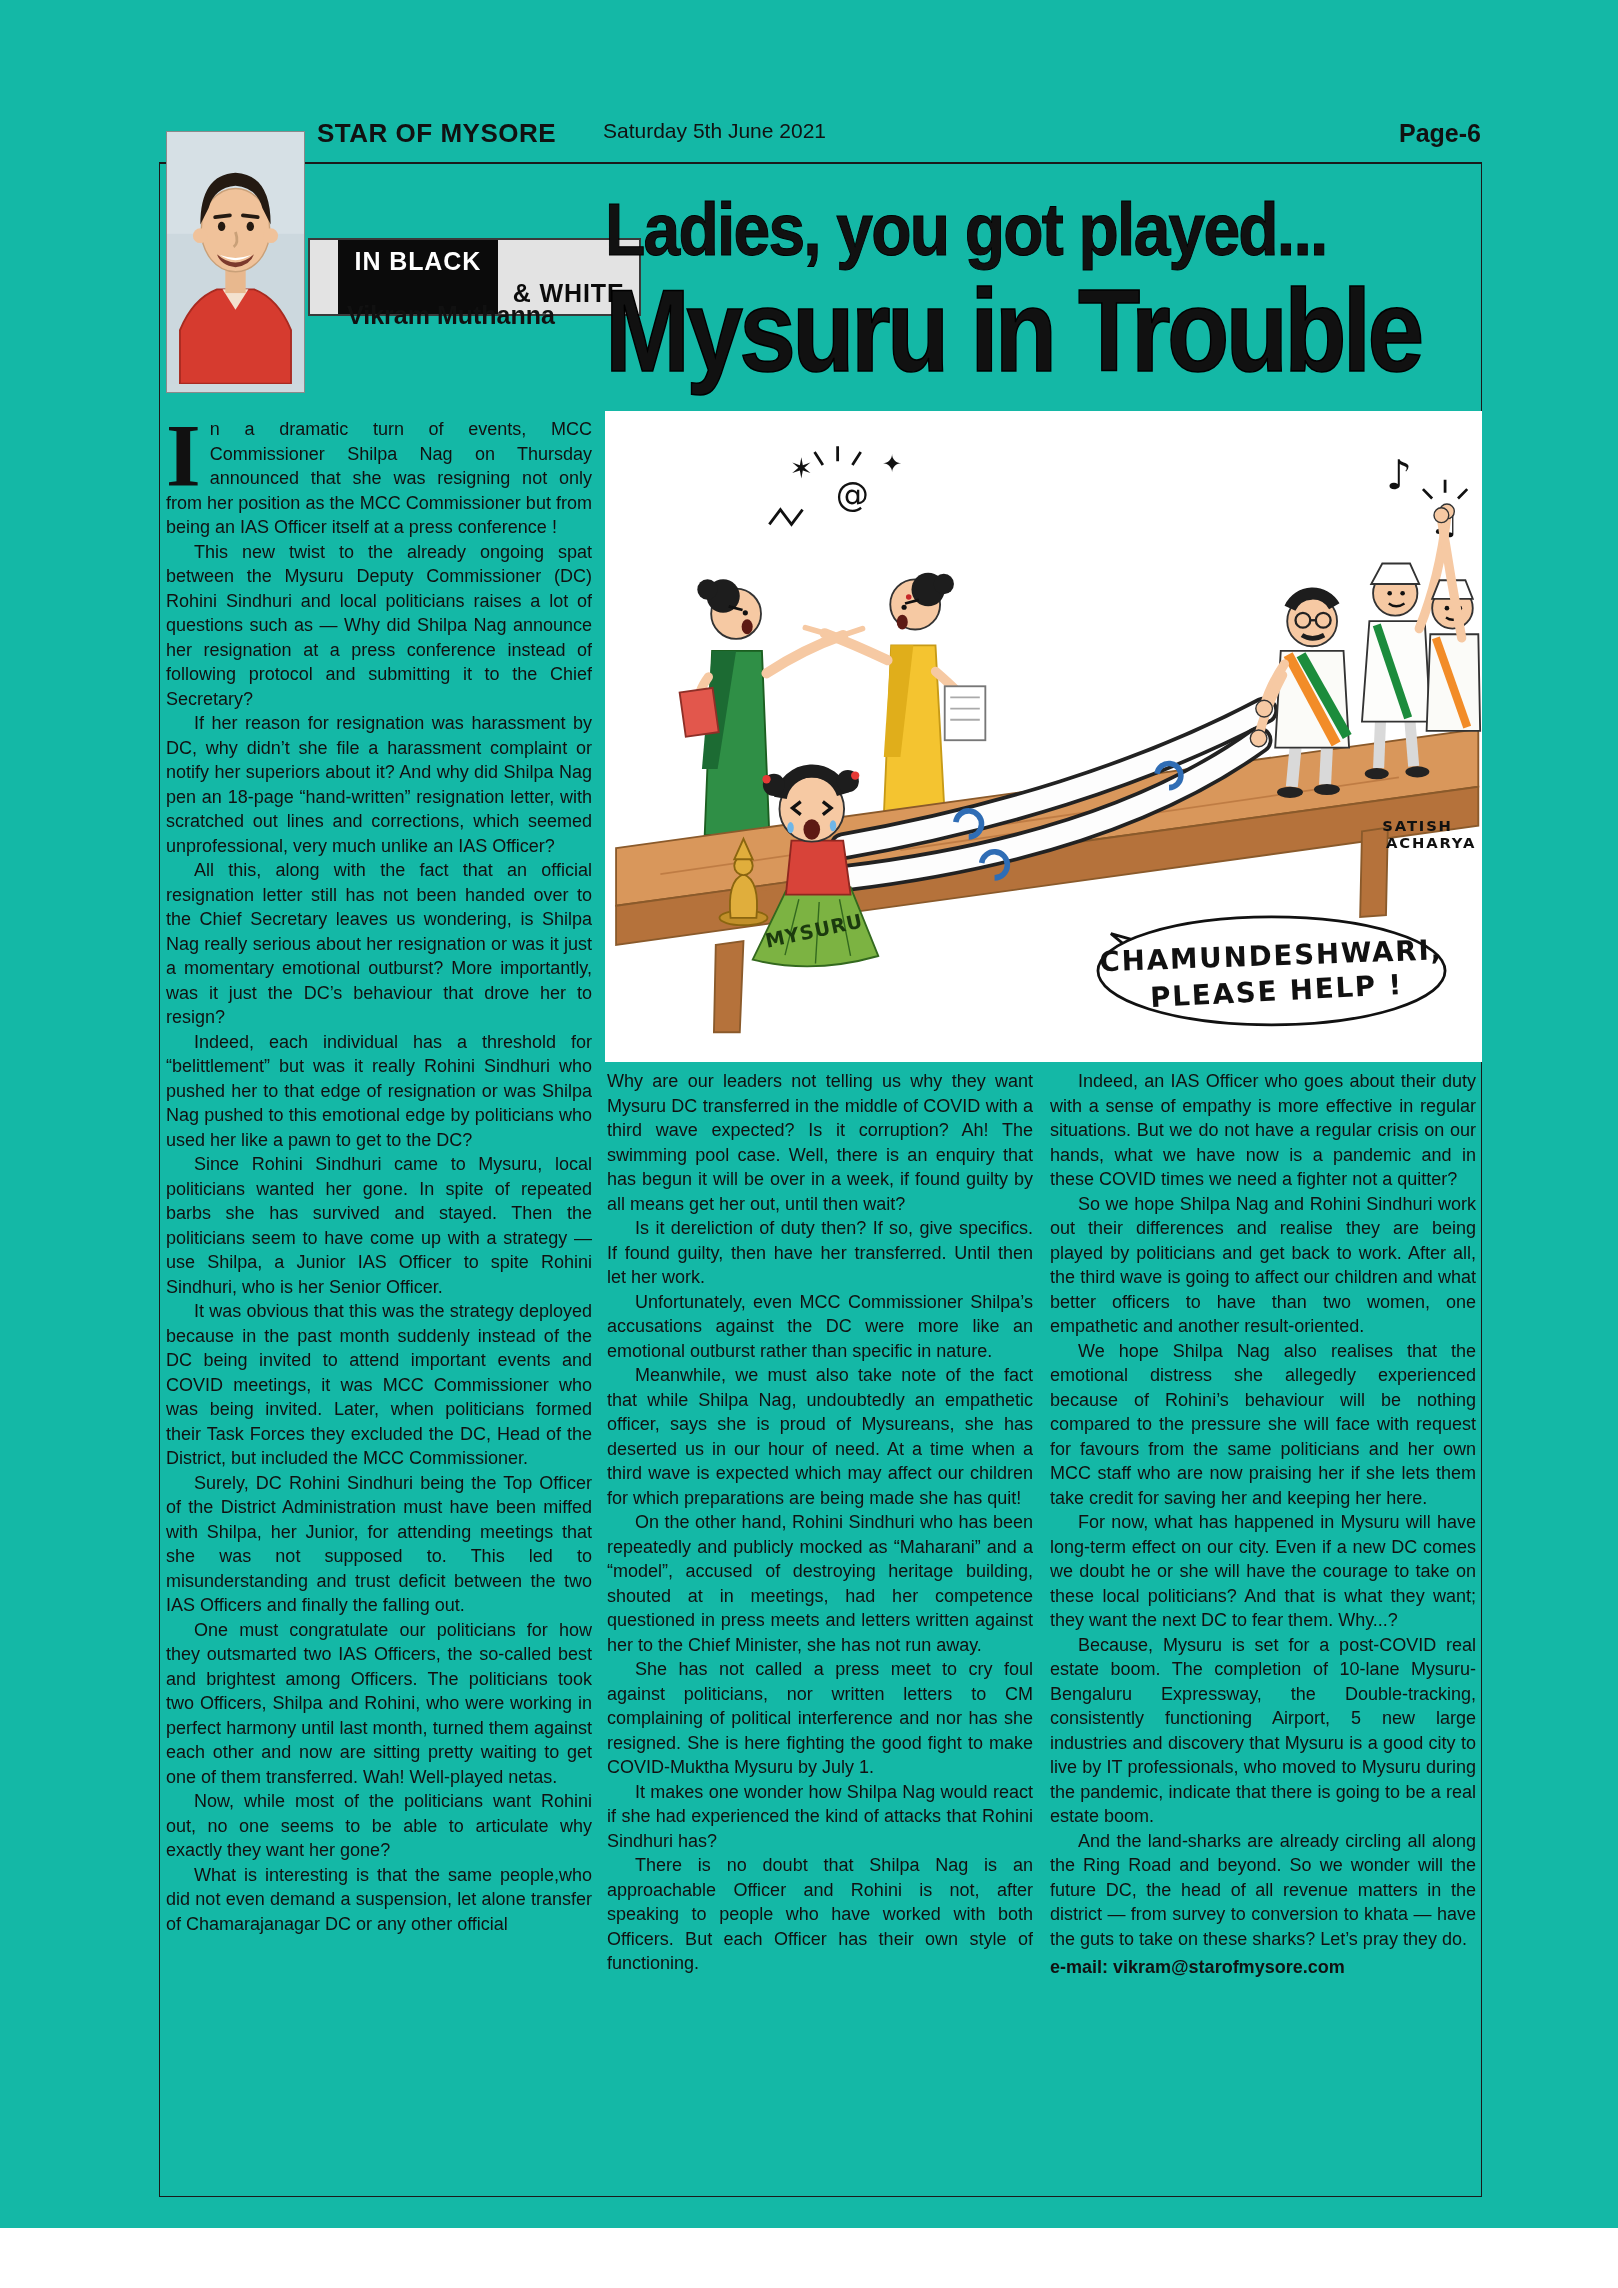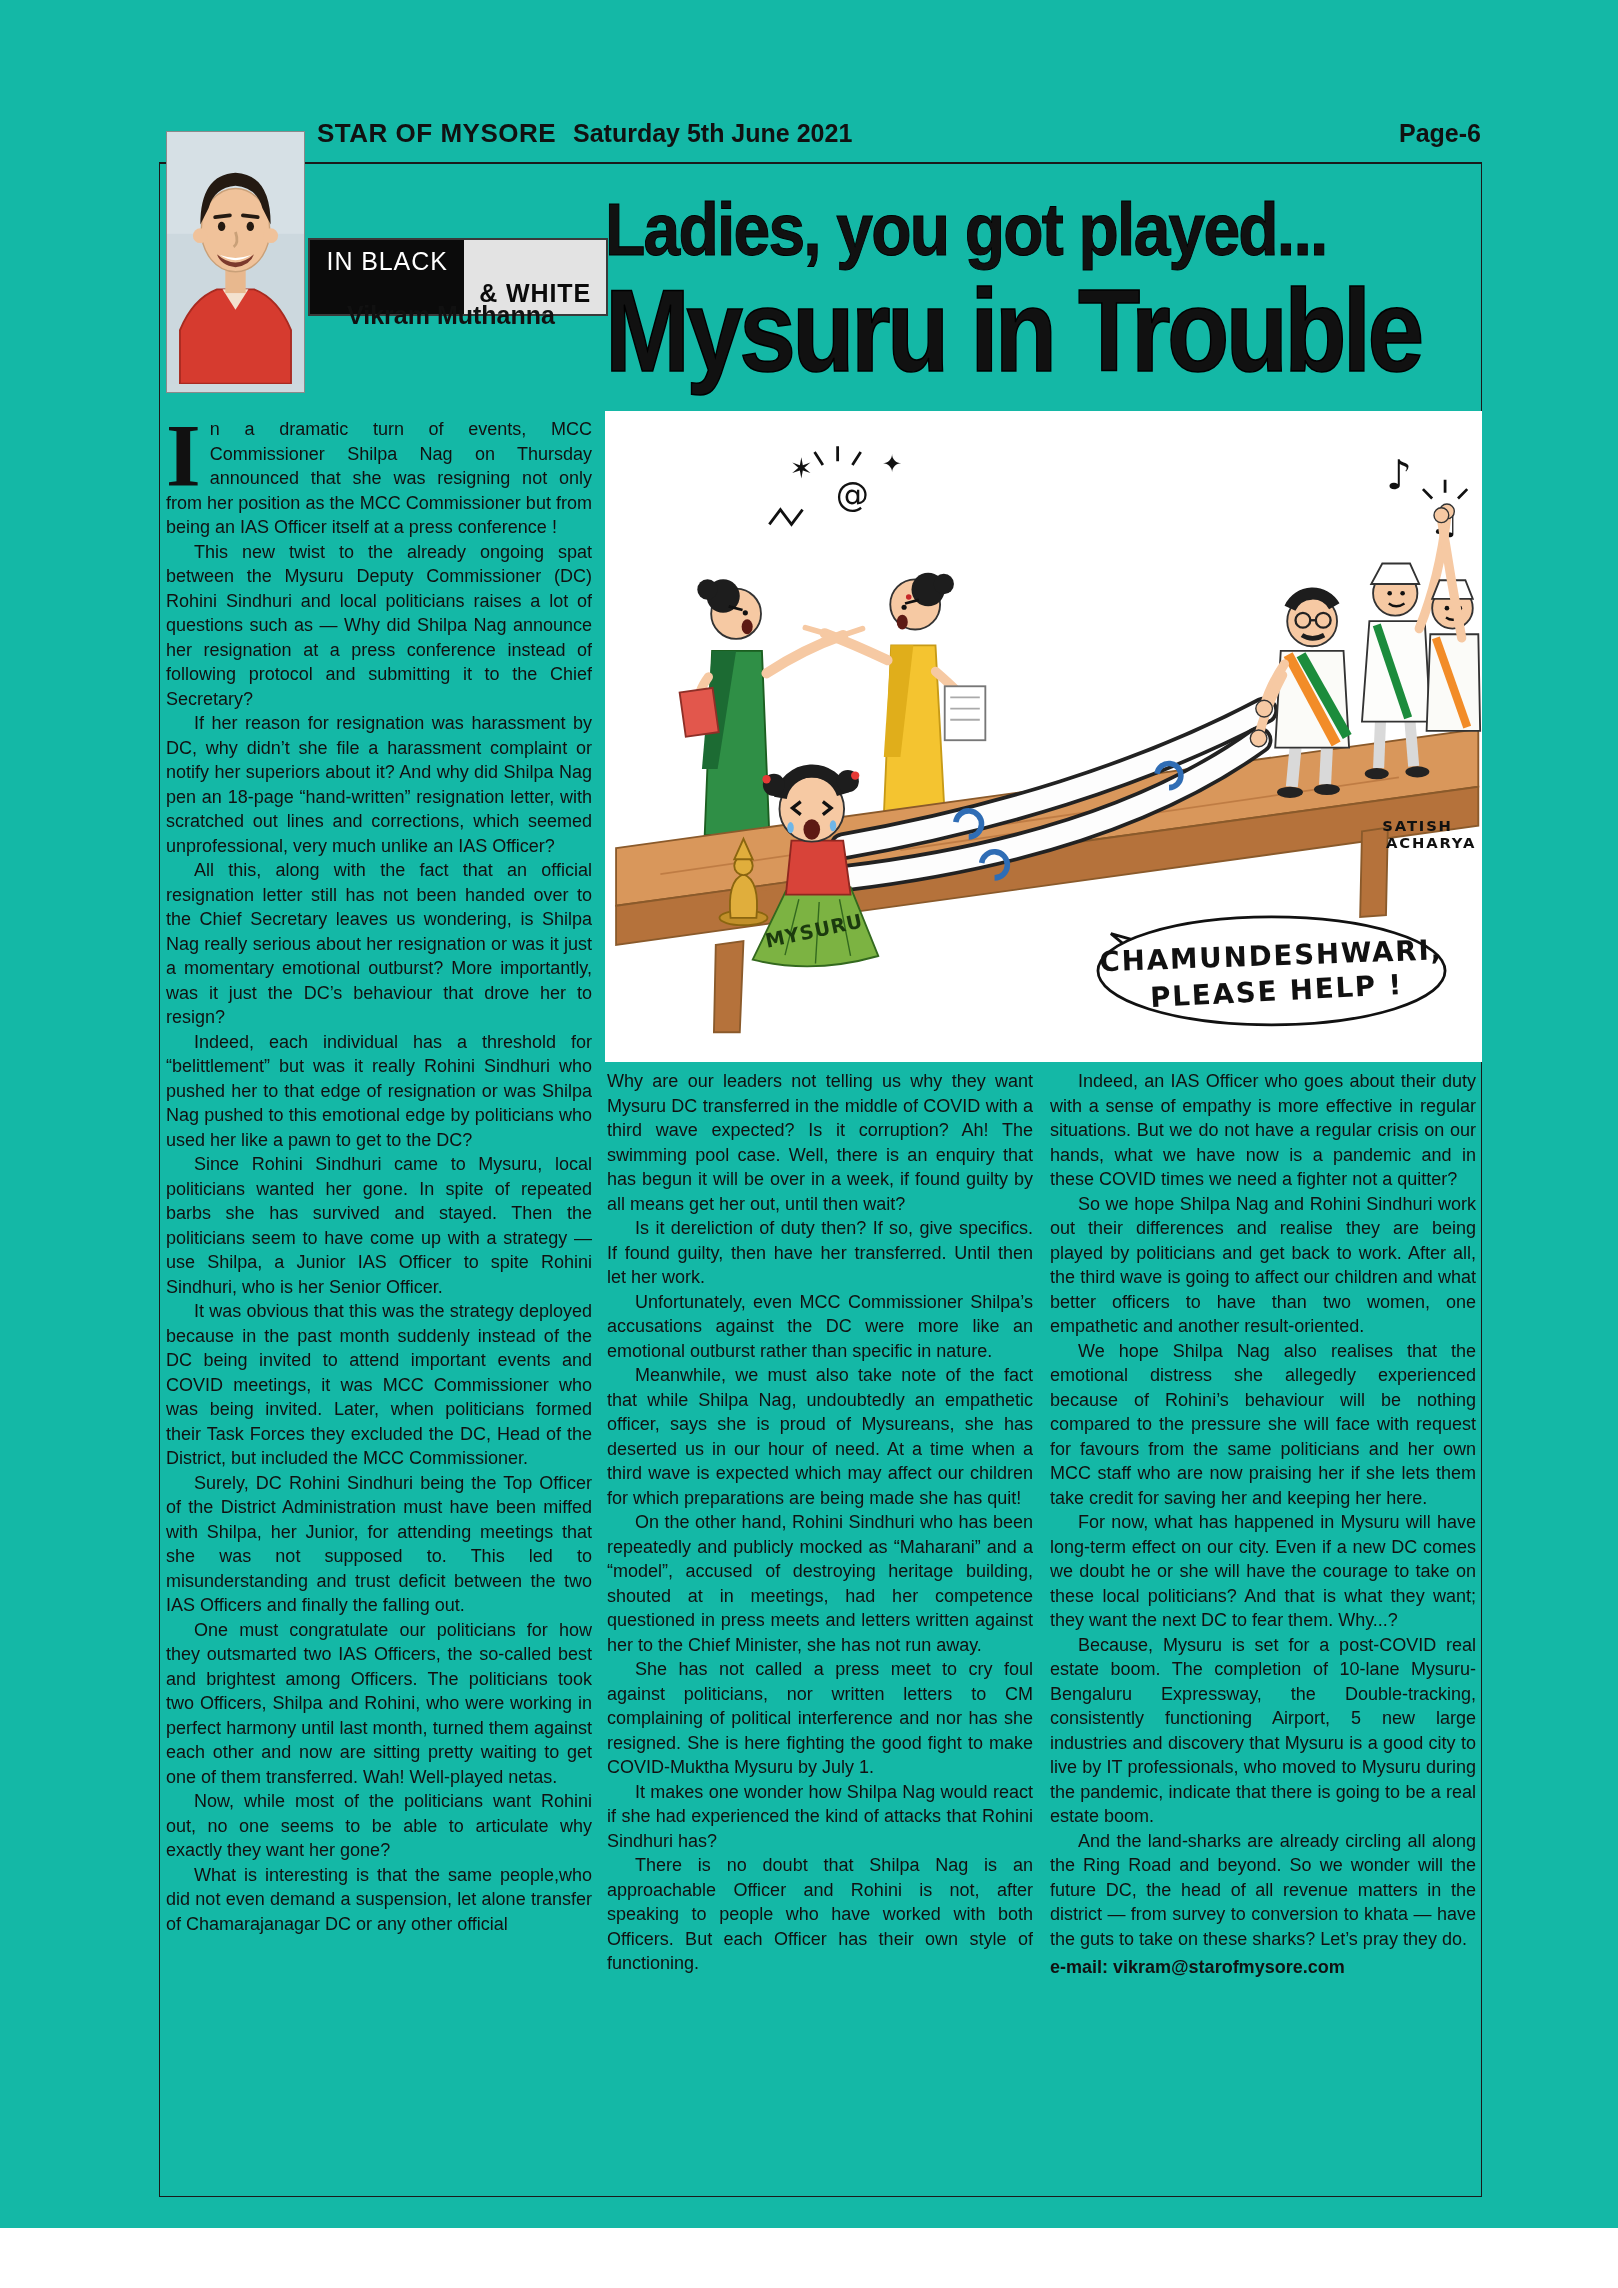--- a/index.html
+++ b/index.html
@@ -1,29 +1,29 @@
 <!DOCTYPE html>
 <html style="font-size:14.8px"><head>
 <meta charset="utf-8">
 <style>
   html,body{margin:0;padding:0;background:#ffffff;}
   .page{position:relative;width:1619px;height:2228px;background:#14b8a6;overflow:hidden;
         font-family:"Liberation Sans", sans-serif;color:#111;}
   
   .masthead{position:absolute;left:317px;top:118px;font-size:26px;font-weight:bold;letter-spacing:0.5px;}
-  .head-date{position:absolute;left:573px;top:119px;font-size:25px;font-weight:bold;}
+  .head-date{position:absolute;left:603px;top:119px;font-size:21px;font-weight:normal;}
   .head-page{position:absolute;right:138px;top:119px;font-size:25px;font-weight:bold;}
   .frame{position:absolute;left:159px;top:162px;width:1323px;height:2035px;
          border:1.8px solid #1a1a1a;border-top-width:2.8px;box-sizing:border-box;}
   
   .photo{position:absolute;left:166px;top:131px;width:137px;height:260px;border:0.9px solid #8a8a8a;
          background:#cdd9de;overflow:hidden;}
   .brand-strip{position:absolute;left:308px;top:238px;display:inline-flex;align-items:stretch;
                border:2.8px solid #3a3a3a;background:#e3e3e3;}
-  .brand-black{background:#0b0b0b;color:#fff;font-weight:normal;font-size:25px;padding:6.5px 16.6px;letter-spacing:0.9px;}
+  .brand-black{background:#0b0b0b;color:#fff;font-weight:bold;font-size:25px;padding:6.5px 16.6px;letter-spacing:0.9px;margin-left:28px;}
   .brand-white{color:#0b0b0b;font-weight:bold;font-size:25px;padding:6.5px 14.8px;letter-spacing:0.9px;margin-top:32px;}
   .author-name{position:absolute;left:308px;top:301px;width:286px;text-align:center;
                font-weight:bold;font-size:25px;}
   
   .kicker{position:absolute;left:605px;top:192px;width:877px;font-size:66px;font-weight:bold;
           letter-spacing:-1.8px;line-height:1;transform:scaleY(1.12);transform-origin:top left;
           -webkit-text-stroke:0.9px #000;}
   .mainhead{position:absolute;left:605px;top:273px;width:879px;font-size:102px;font-weight:bold;
             letter-spacing:-3.7px;line-height:1;transform:scaleY(1.14);transform-origin:top left;
             -webkit-text-stroke:1.4px #000;white-space:nowrap;}

